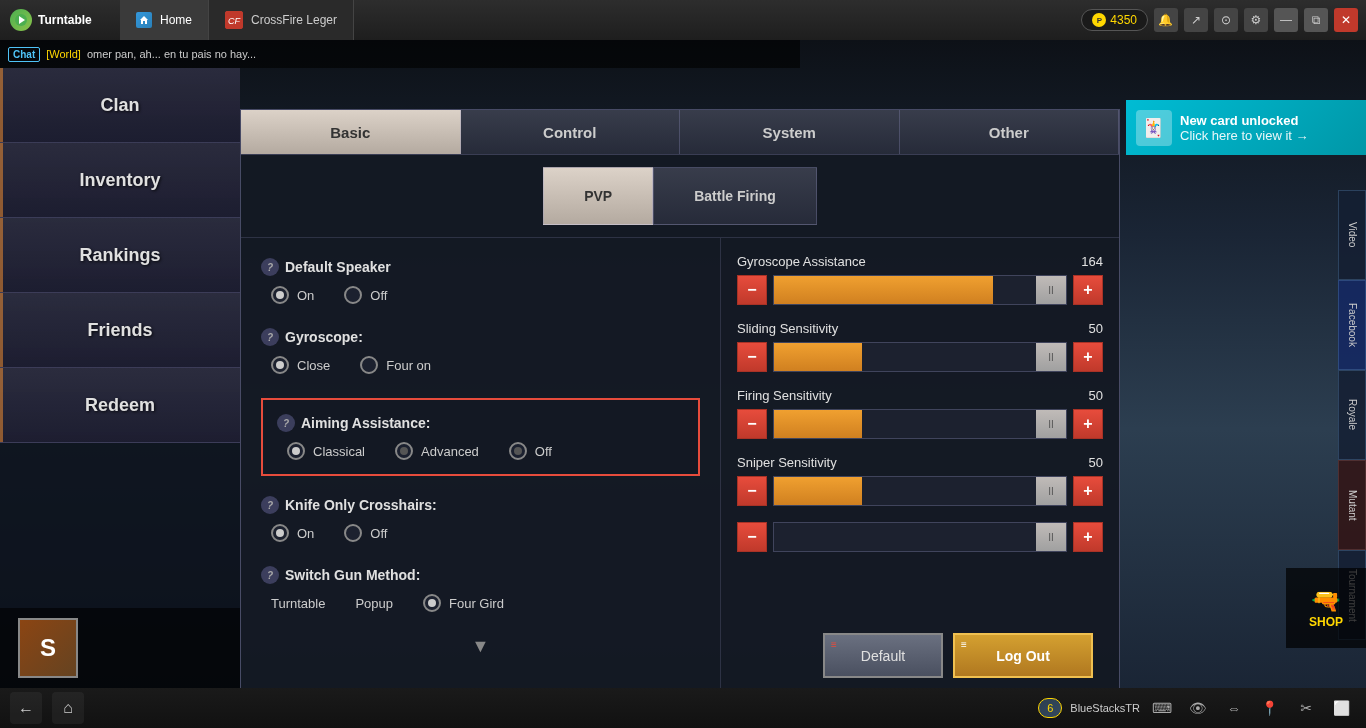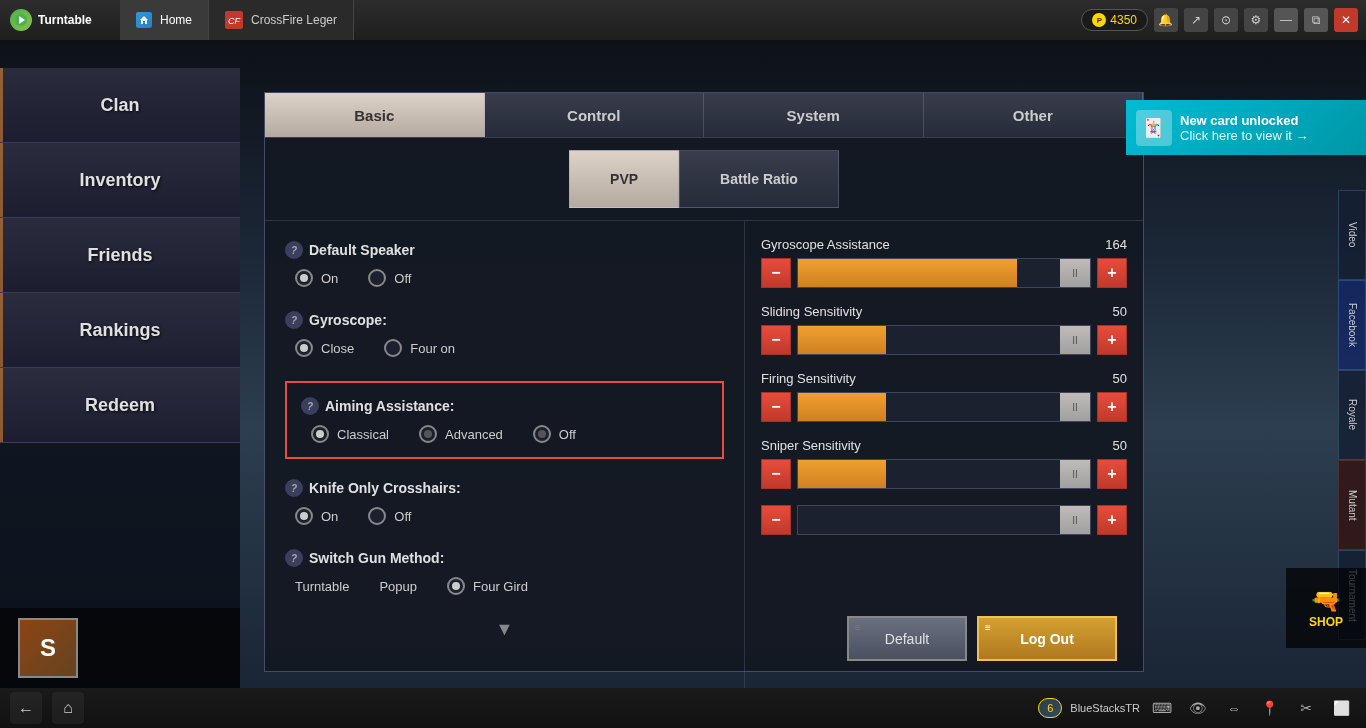--- a/index.html
+++ b/index.html
@@ -214,28 +214,27 @@
       justify-content: center;
       font-size: 24px;
       font-weight: bold;
       color: #fff;
       margin: 8px;
     }
 
     
     .settings-dialog {
       position: absolute;
-      top: 52px;
+      top: 69px;
       left: 240px;
       width: 880px;
       height: 580px;
       background: rgba(20,25,35,0.97);
       border: 1px solid rgba(150,150,200,0.4);
       z-index: 50;
-      margin-left: 24px;
     }
 
     
     .settings-tabs {
       display: flex;
       border-bottom: 1px solid rgba(150,150,200,0.3);
       height: 45px;
     }
     .settings-tab {
       flex: 1;
@@ -638,33 +637,38 @@
     <div class="title-btn">⚙</div>
     <div class="title-btn minimize">—</div>
     <div class="title-btn maximize">⧉</div>
     <div class="title-btn close">✕</div>
   </div>
 </div>
 
 <div class="game-area">
   <div class="game-bg"></div>
 
+  <div class="world-chat">
+    <span class="chat-label">Chat</span>
+    <span class="chat-world">[World]</span>
+    <span class="chat-text">omer pan, ah... en tu pais no hay...</span>
+  </div>
 
   <div class="left-sidebar">
     <div class="sidebar-item">
       <span class="sidebar-item-label">Clan</span>
     </div>
     <div class="sidebar-item">
       <span class="sidebar-item-label">Inventory</span>
     </div>
     <div class="sidebar-item">
+      <span class="sidebar-item-label">Rankings</span>
+    </div>
+    <div class="sidebar-item">
       <span class="sidebar-item-label">Friends</span>
-    </div>
-    <div class="sidebar-item">
-      <span class="sidebar-item-label">Rankings</span>
     </div>
     <div class="sidebar-item">
       <span class="sidebar-item-label">Redeem</span>
     </div>
 
     <div style="position:absolute;bottom:0;left:0;width:240px;height:80px;display:flex;align-items:center;padding:10px;gap:10px;background:rgba(0,0,0,0.6);">
       <div class="sidebar-avatar">
         <span>S</span>
       </div>
     </div>
@@ -685,21 +689,21 @@
       <div class="settings-tab">
         <span>Other</span>
       </div>
     </div>
 
     <div class="settings-subtabs">
       <div class="settings-subtab active">
         <span>PVP</span>
       </div>
       <div class="settings-subtab">
-        <span>Battle Ratio</span>
+        <span>Battle Firing</span>
       </div>
     </div>
 
     <div class="settings-content">
 
       <div class="settings-left">
 
         <div class="setting-row">
           <div class="setting-title">
             <div class="help-icon">?</div>

